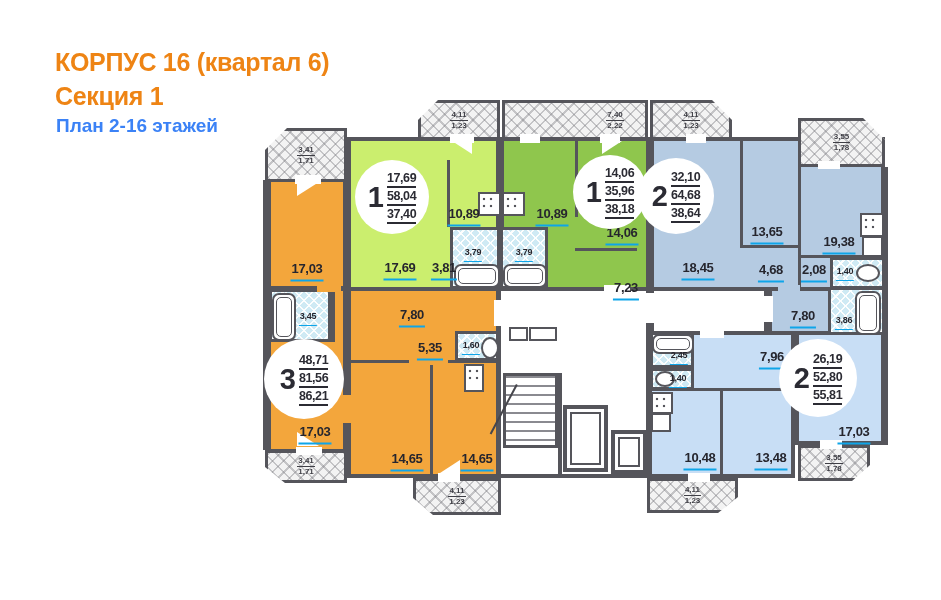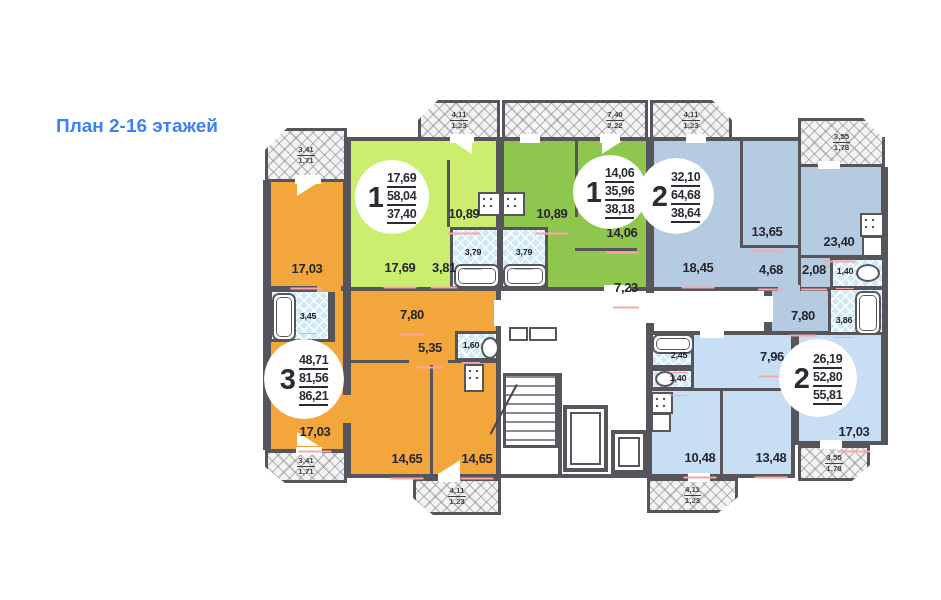--- a/index.html
+++ b/index.html
@@ -43,35 +43,37 @@
   .fridge{position:absolute;background:#fff;border:2px solid #55555b;z-index:4;}
   .lift{position:absolute;background:#fff;border:4px solid #55555b;z-index:4;box-sizing:border-box;}
   .lift::after{content:"";position:absolute;inset:3px;border:2px solid #55555b;}
   .stairs{position:absolute;z-index:4;box-sizing:border-box;border:3px solid #55555b;
     background:repeating-linear-gradient(180deg,#8a8a90 0 2px,#fff 2px 9px);}
   .arrow{position:absolute;background:#46464c;z-index:5;}
   .vent{position:absolute;background:#fff;border:2px solid #55555b;z-index:4;box-sizing:border-box;}
   
   .rl{position:absolute;transform:translate(-50%,-50%);z-index:6;font-weight:700;font-size:13px;
       color:#26262e;white-space:nowrap;letter-spacing:-0.3px;}
-  .rl span{border-bottom:2px solid #fca5a5;padding:0 1px 12px 1px;}
+  .rl span{border-bottom:2px solid #0ea5e9;padding:0 1px 4px 1px;}
   .rl.sm{font-size:9px;}
   .rl.sm span{border-bottom-width:1px;}
   
   .badge{position:absolute;z-index:6;background:#fff;border-radius:50%;transform:translate(-50%,-50%);
          display:flex;align-items:center;justify-content:center;}
   .badge .num{font-weight:700;font-size:29px;color:#2b2b33;margin-right:3px;}
   .badge .areas i{display:block;font-style:normal;font-weight:700;font-size:12.5px;color:#2b2b33;
          border-bottom:2px solid #2b2b33;line-height:1.3;letter-spacing:-0.4px;text-align:left;}
 </style>
 </head>
 <body>
 
 <div class="page">
 
+  <div class="t1" style="color:#ee8414;">КОРПУС 16 (квартал 6)</div>
+  <div class="t1 t1b" style="color:#ee8414;">Секция 1</div>
   <div class="t3">План 2-16 этажей</div>
 
   <div class="blk c-orange" style="left:267px;top:178px;width:80px;height:112px;"></div>
   <div class="blk c-orange" style="left:267px;top:287px;width:80px;height:166px;"></div>
   <div class="blk c-orange" style="left:347px;top:287px;width:153px;height:191px;"></div>
   <div class="blk c-lgreen" style="left:347px;top:137px;width:153px;height:154px;"></div>
   <div class="blk c-green" style="left:500px;top:137px;width:150px;height:154px;"></div>
   <div class="blk c-blue" style="left:650px;top:137px;width:235px;height:154px;"></div>
   <div class="blk c-blue" style="left:768px;top:287px;width:117px;height:48px;"></div>
   <div class="blk c-lblue" style="left:648px;top:331px;width:147px;height:147px;"></div>
@@ -222,21 +224,21 @@
   <div class="rl" style="left:400px;top:267px;"><span>17,69</span></div>
   <div class="rl" style="left:464px;top:213px;"><span>10,89</span></div>
   <div class="rl" style="left:444px;top:267px;"><span>3,81</span></div>
   <div class="rl sm" style="left:473px;top:252px;"><span>3,79</span></div>
   <div class="rl" style="left:552px;top:213px;"><span>10,89</span></div>
   <div class="rl" style="left:622px;top:232px;"><span>14,06</span></div>
   <div class="rl" style="left:626px;top:260px;margin-top:27px;"><span>7,23</span></div>
   <div class="rl sm" style="left:524px;top:252px;"><span>3,79</span></div>
   <div class="rl" style="left:698px;top:267px;"><span>18,45</span></div>
   <div class="rl" style="left:767px;top:231px;"><span>13,65</span></div>
-  <div class="rl" style="left:839px;top:241px;"><span>23,40</span></div>
+  <div class="rl" style="left:839px;top:241px;"><span>19,38</span></div>
   <div class="rl" style="left:771px;top:269px;"><span>4,68</span></div>
   <div class="rl" style="left:814px;top:269px;"><span>2,08</span></div>
   <div class="rl sm" style="left:845px;top:271px;"><span>1,40</span></div>
   <div class="rl" style="left:803px;top:315px;"><span>7,80</span></div>
   <div class="rl sm" style="left:844px;top:320px;"><span>3,86</span></div>
   <div class="rl" style="left:772px;top:356px;"><span>7,96</span></div>
   <div class="rl sm" style="left:679px;top:355px;"><span>2,45</span></div>
   <div class="rl sm" style="left:678px;top:378px;"><span>1,40</span></div>
   <div class="rl" style="left:700px;top:457px;"><span>10,48</span></div>
   <div class="rl" style="left:771px;top:457px;"><span>13,48</span></div>

